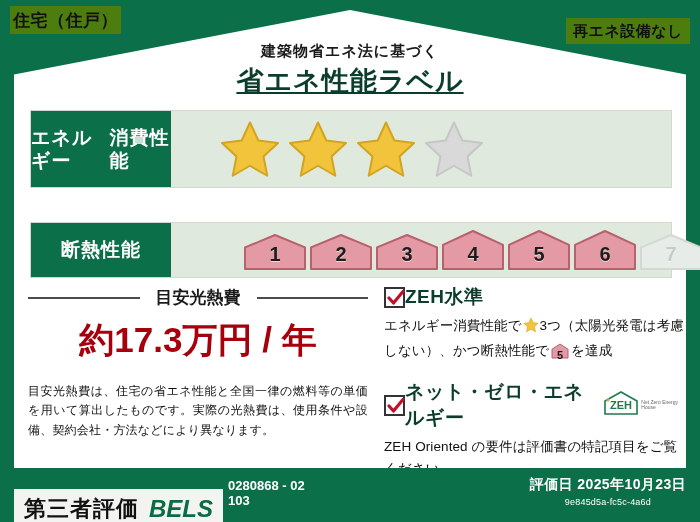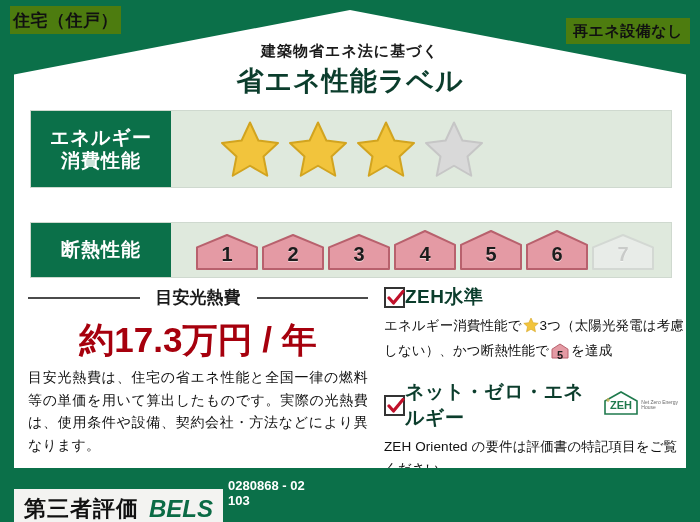--- a/index.html
+++ b/index.html
@@ -36,38 +36,38 @@
   }
   #tag-left{ left:8px; top:4px; width:115px; height:32px; font-size:17px; }
   #tag-right{ right:8px; top:16px; width:128px; height:30px; font-size:15px; }
 
   
   .title-wrap{
     position:absolute; left:0; right:0; top:42px;
     text-align:center; color:#0b5f3f;
   }
   #title-sub{ font-size:15px; font-weight:bold; letter-spacing:1px; color:#1a1a1a;}
-  #title-main{ font-size:27px; font-weight:bold; letter-spacing:1px; margin-top:2px; color:#0b3d2c;}
+  #title-main{ font-size:27px; font-weight:bold; letter-spacing:1px; margin-top:2px; color:#0b3d2c;text-decoration:underline;}
 
   
   .perf-row{
     position:absolute; left:30px; right:28px;
     display:flex; align-items:stretch;
     border:1px solid #cfd9cf;
     background:#dfe9dd;
   }
   #row-energy{ top:110px; height:78px; }
-  #row-insul { top:222px; height:56px; }
+  #row-insul { top:222px; height:56px;gap:48px; }
 
   .perf-label{
     width:140px; flex:0 0 140px;
     background:#0b7049;
     color:#ffffff;
     font-weight:bold;
-    display:flex; flex-direction:column;
+    display:flex; flex-direction:row;
     align-items:center; justify-content:center;
     font-size:19px; line-height:1.22;
     letter-spacing:1px;
   }
   #row-insul .perf-label{ font-size:19px; }
   .perf-body{ flex:1; display:flex; align-items:center; }
 
   
   .stars{ display:flex; align-items:center; gap:6px; padding-left:48px; }
   .star{ width:62px; height:60px; display:block; }
@@ -90,22 +90,22 @@
   .cost-header{
     display:flex; align-items:center; gap:16px;
     color:#1a1a1a; font-weight:bold; font-size:17px; justify-content:center;
   }
   .cost-header .rule{ flex:1; height:2px; background:#4b4b4b; }
   #cost-value{
     text-align:center; color:#a6000d;
     font-size:35px; font-weight:bold; margin-top:8px; letter-spacing:0px;
   }
   #cost-note{
-    margin-top:2px;
-    font-size:14px; line-height:1.62; color:#111; text-align:justify;
+    margin-top:18px;
+    font-size:12px; line-height:1.62; color:#111; text-align:justify;
     letter-spacing:0.2px;
   }
 
   .content-right{
     position:absolute; left:384px; top:284px; width:300px;
   }
   .check-block{ margin-bottom:14px; }
   .check-head{ display:flex; align-items:center; }
   .checkbox{
     width:21px; height:21px; flex:0 0 21px;
@@ -293,15 +293,19 @@
 
   <div class="bottom-bar">
     <div class="bels-box">
       <span id="bels-text">第三者評価</span>
       <span id="bels-mark">BELS</span>
     </div>
     <div class="bels-num">
       <div>0280868 - 02</div>
       <div>103</div>
     </div>
+    <div class="eval-wrap">
+      <div id="eval-date">評価日 2025年10月23日</div>
+      <div id="eval-hash">9e845d5a-fc5c-4a6d</div>
+    </div>
   </div>
 
 </div>
 
 </body></html>

